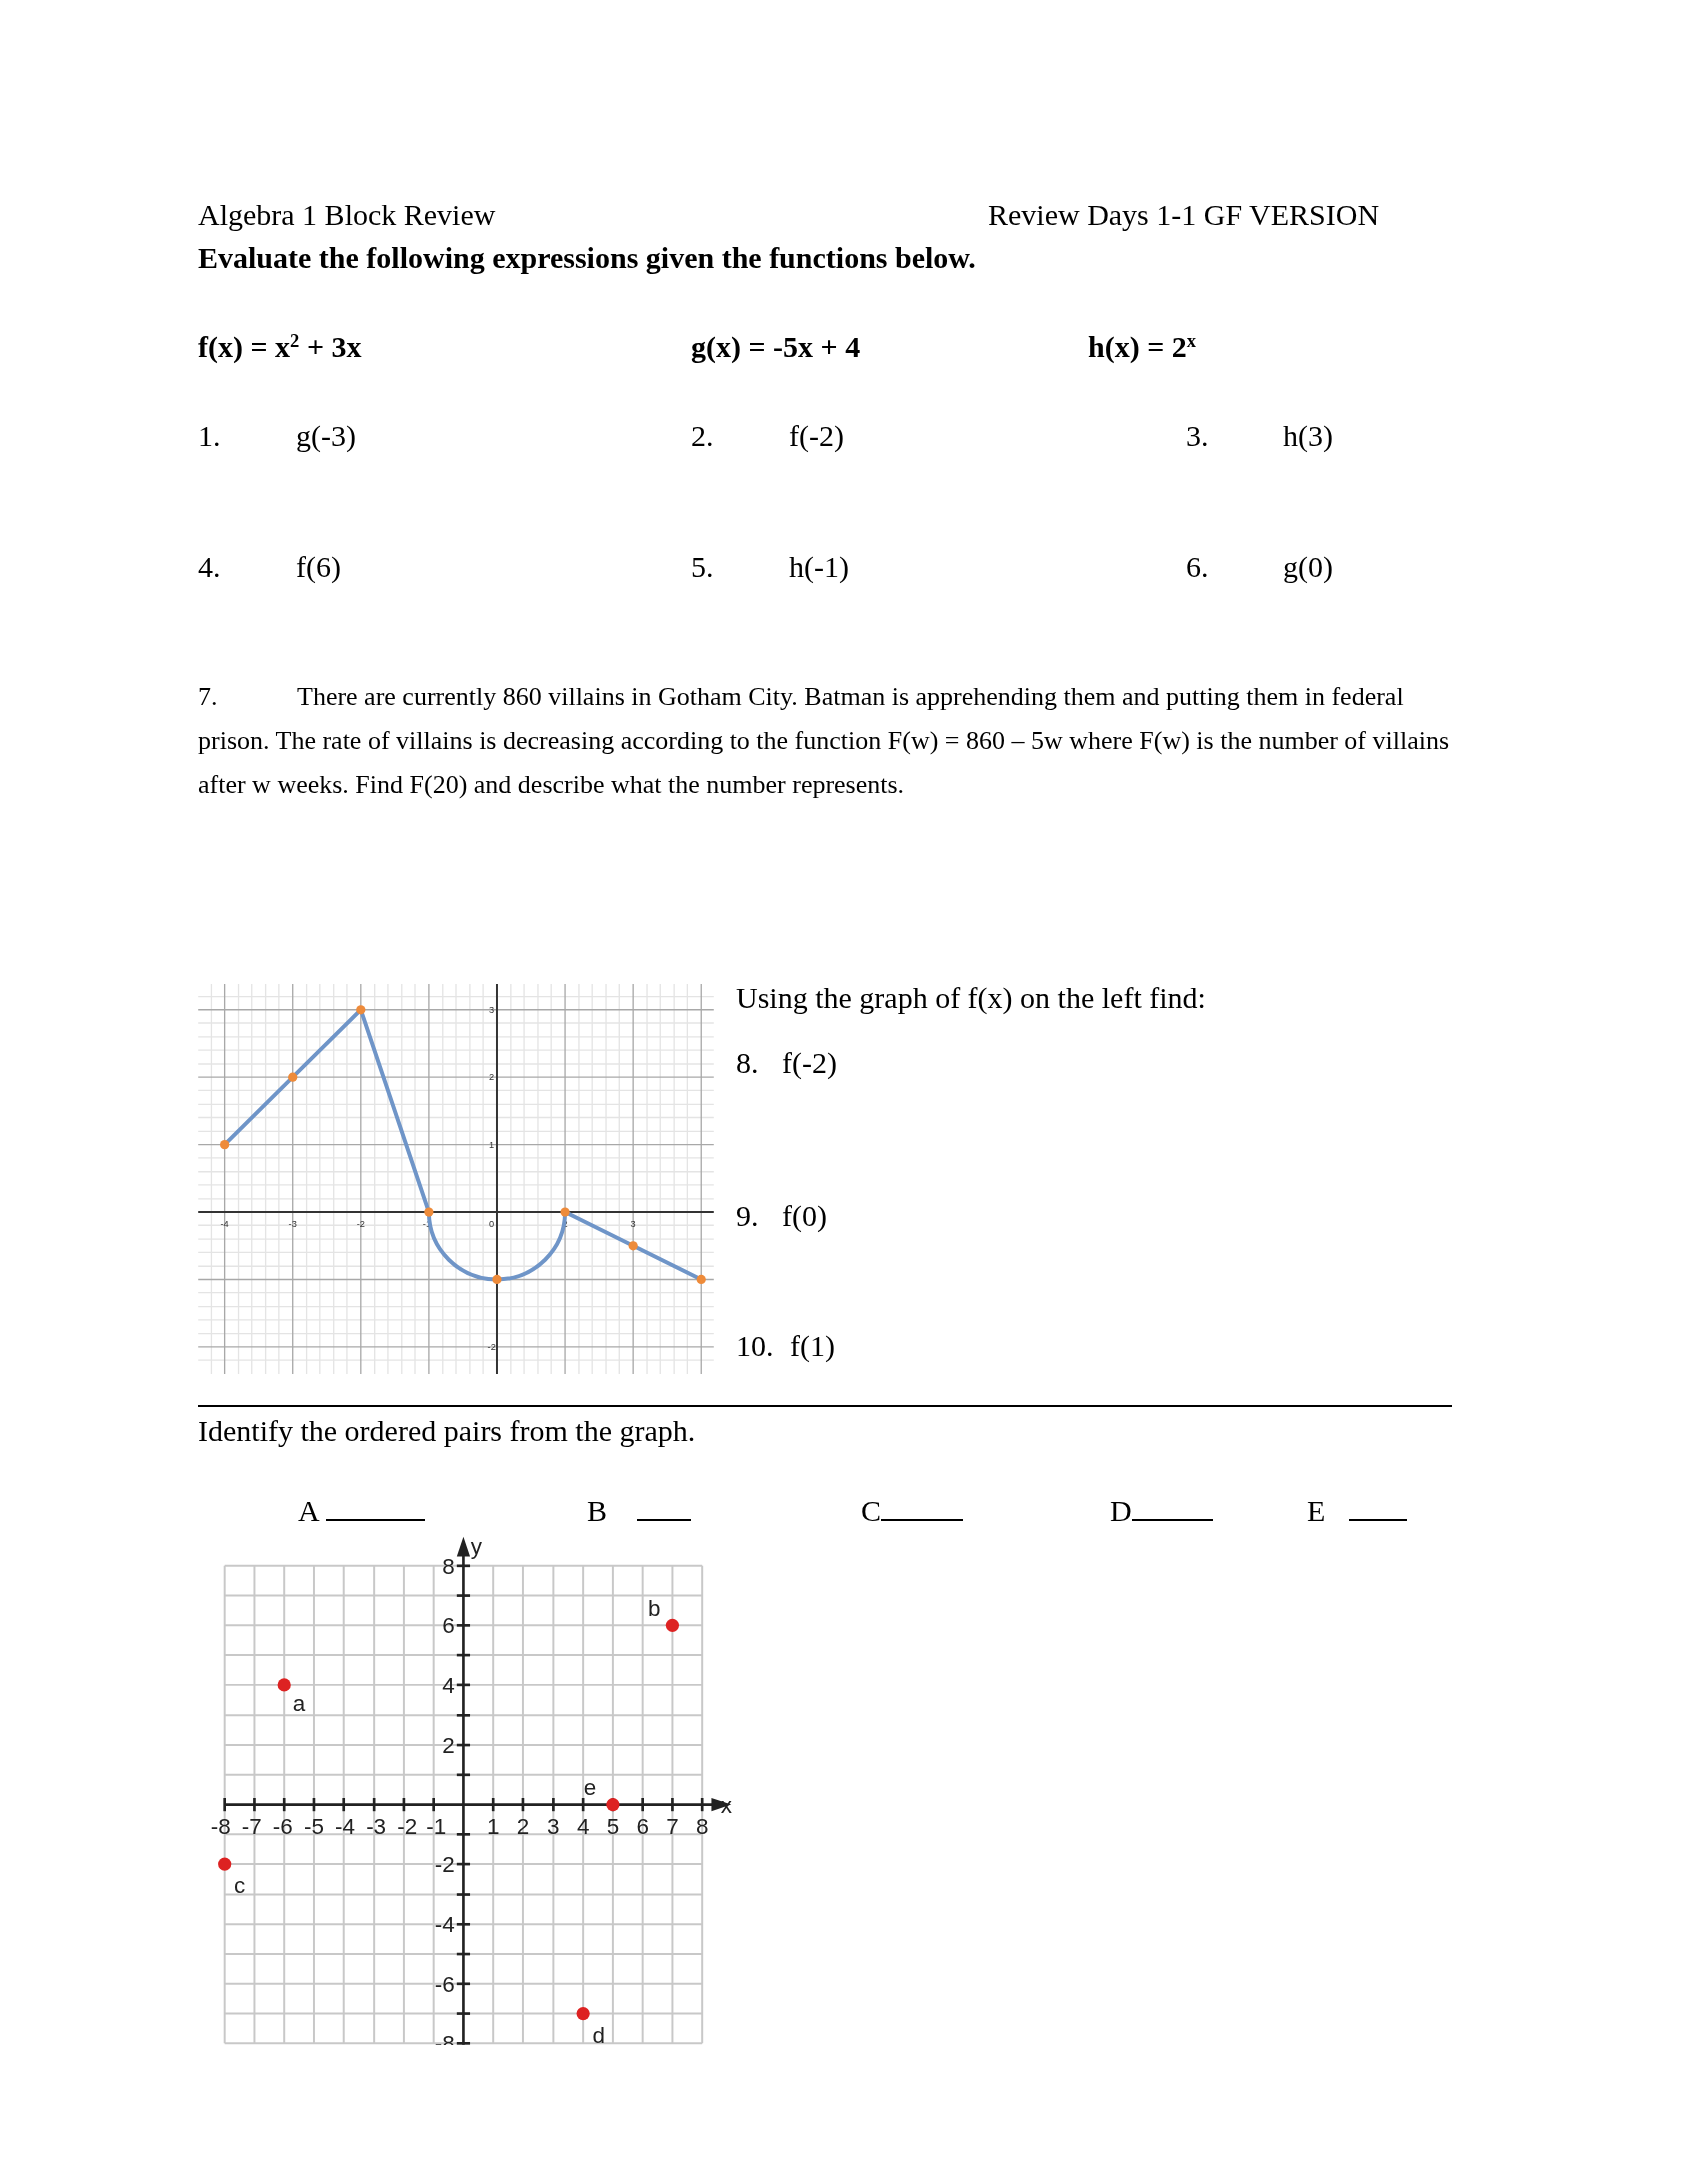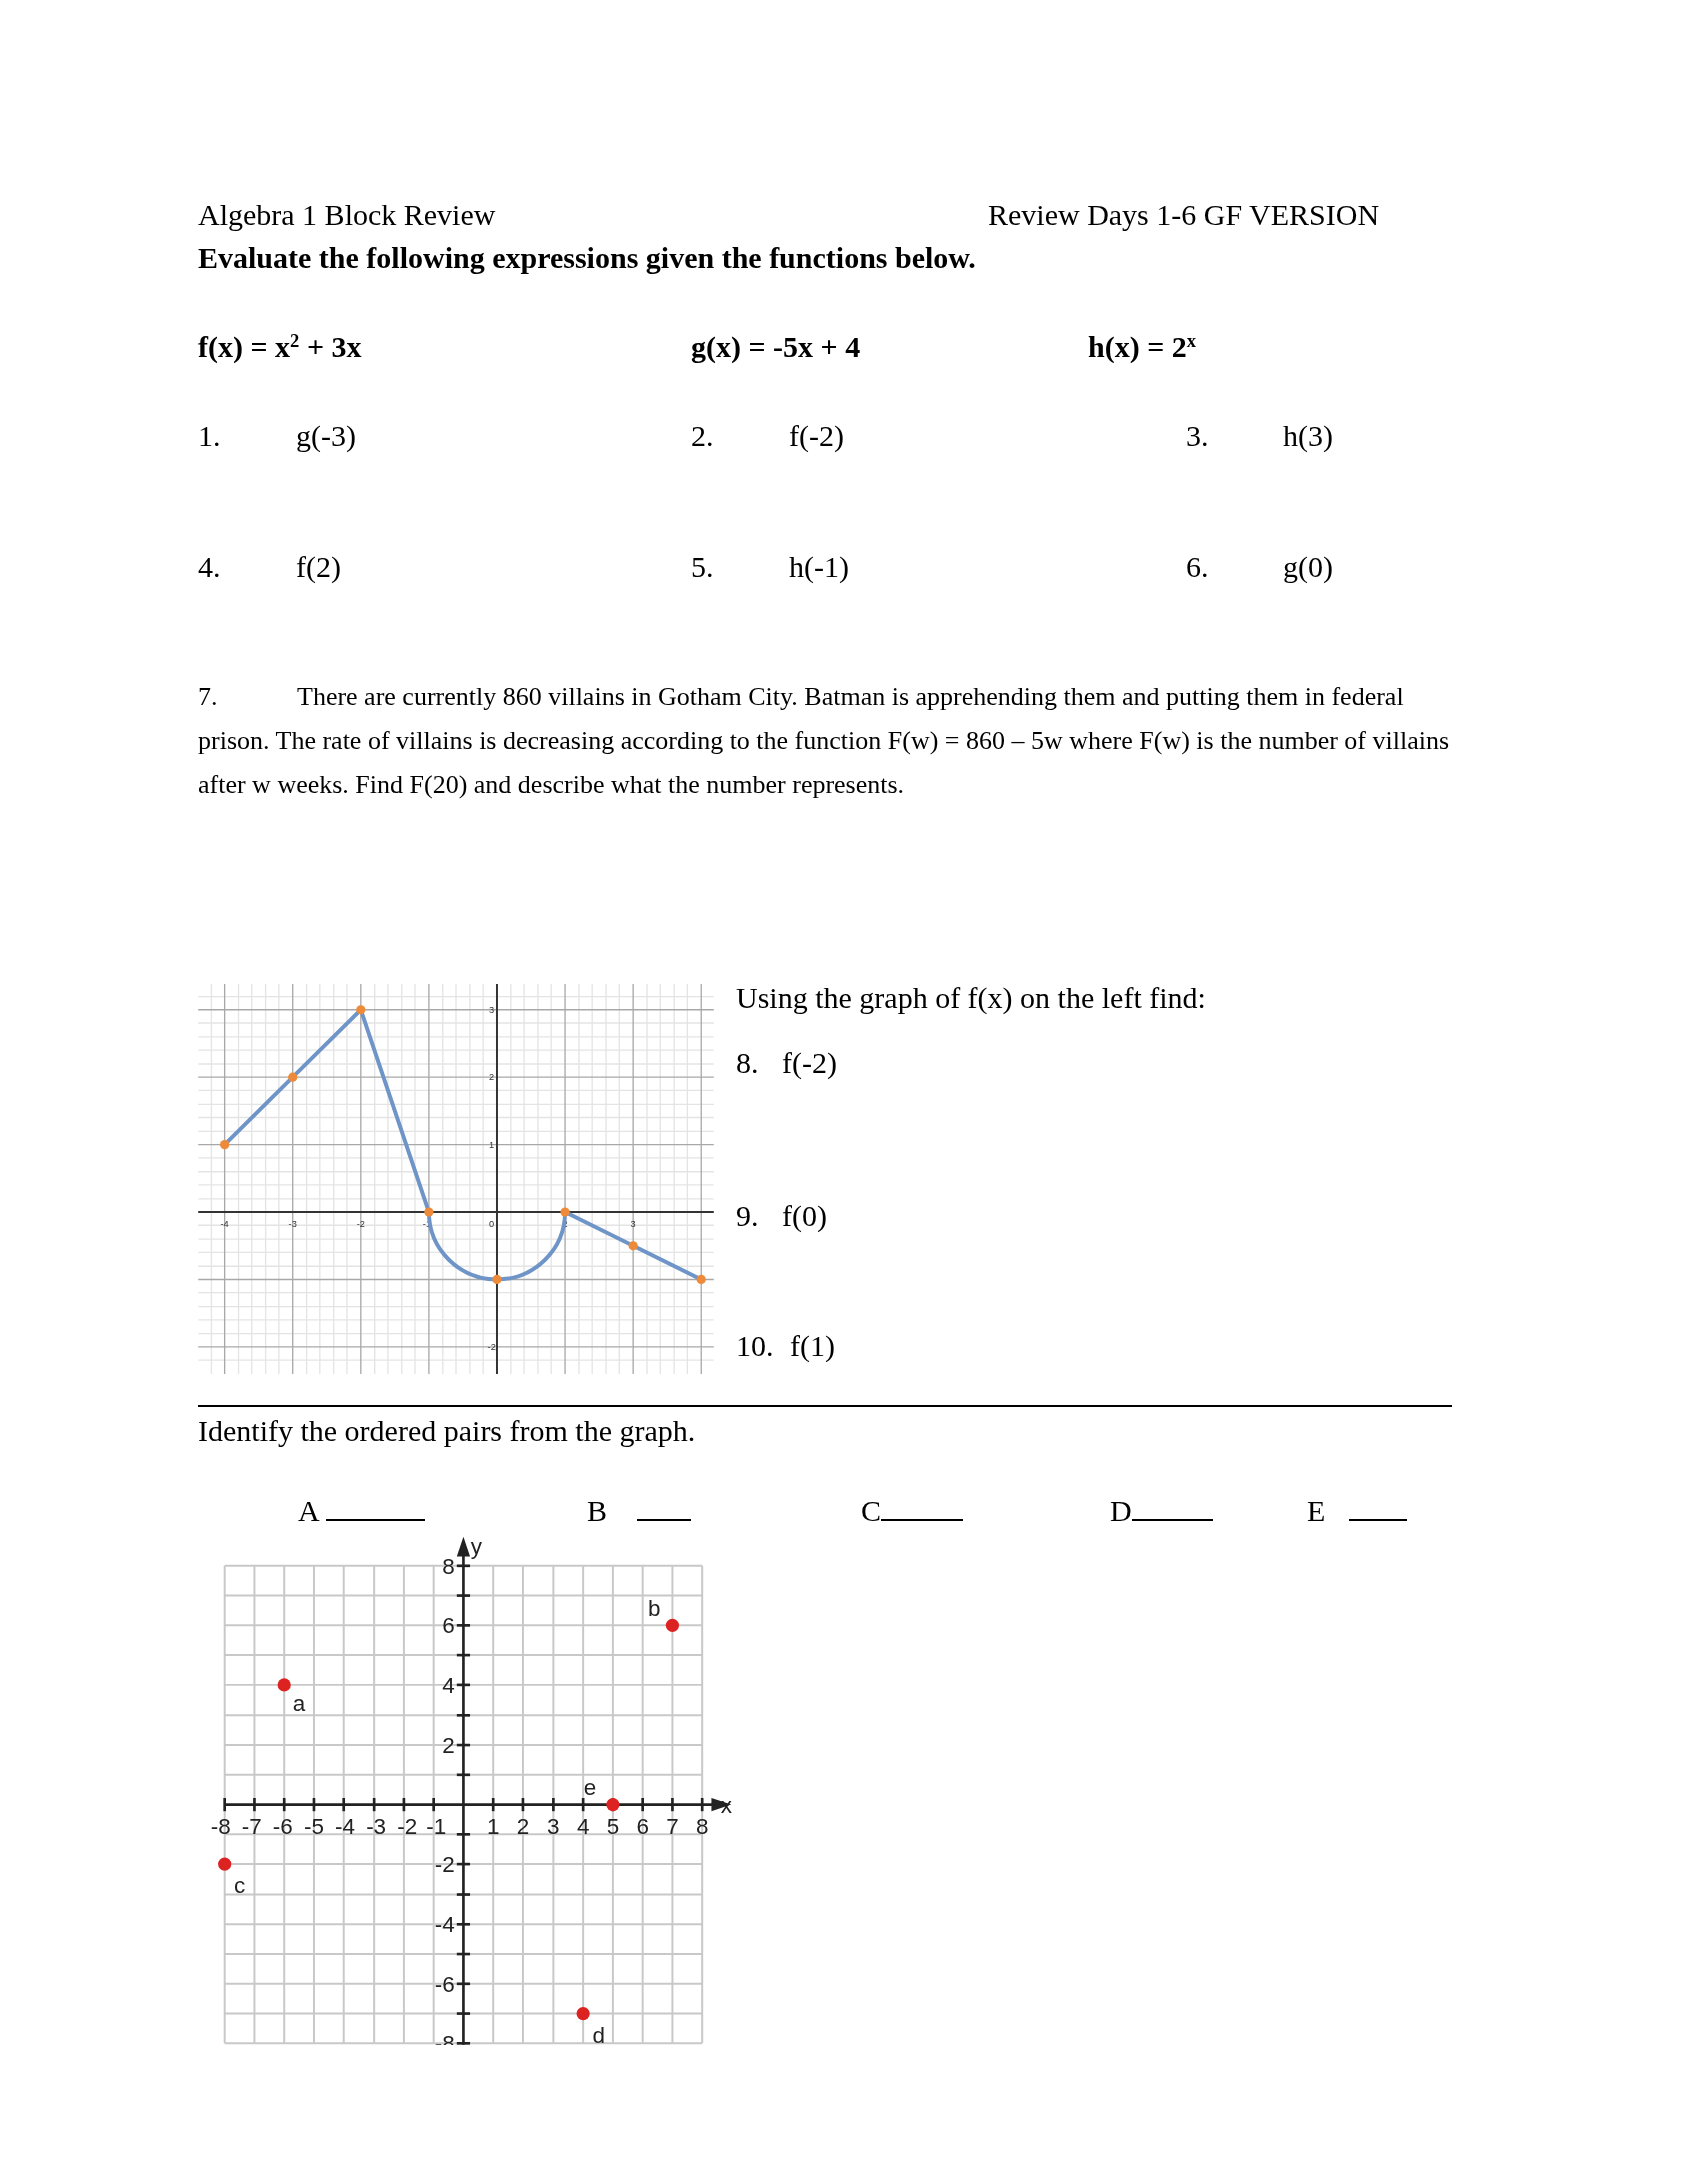--- a/index.html
+++ b/index.html
@@ -12,36 +12,36 @@
   .para { position:absolute; left:198px; top:675px; width:1257px; font-size:26px; line-height:44px; white-space:normal; }
   .para .num { display:inline-block; width:99px; }
   .hr { position:absolute; left:198px; top:1405px; width:1254px; height:2px; background:#000; }
   .blank { display:inline-block; border-bottom:2px solid #000; height:24px; vertical-align:baseline; }
   svg text { font-family:"Liberation Sans", "DejaVu Sans", sans-serif; }
 </style>
 </head>
 <body>
 
 <div class="abs t46" style="left:198px;top:200px;">Algebra 1 Block Review</div>
-<div class="abs t46" style="left:988px;top:200px;">Review Days 1-6 GF VERSION</div>
+<div class="abs t46" style="left:988px;top:200px;">Review Days 1-1 GF VERSION</div>
 <div class="abs t46 b" style="left:198px;top:243px;">Evaluate the following expressions given the functions below.</div>
 
 <div class="abs t46 b" style="left:198px;top:332px;"><span>f(x) = x</span><sup>2</sup><span> + 3x</span></div>
 <div class="abs t46 b" style="left:691px;top:332px;"><span>g(x) = -5x + 4</span></div>
 <div class="abs t46 b" style="left:1088px;top:332px;"><span>h(x) = 2</span><sup>x</sup></div>
 
 <div class="abs t46" style="left:198px;top:421px;">1.</div>
 <div class="abs t46" style="left:296px;top:421px;">g(-3)</div>
 <div class="abs t46" style="left:691px;top:421px;">2.</div>
 <div class="abs t46" style="left:789px;top:421px;">f(-2)</div>
 <div class="abs t46" style="left:1186px;top:421px;">3.</div>
 <div class="abs t46" style="left:1283px;top:421px;">h(3)</div>
 
 <div class="abs t46" style="left:198px;top:552px;">4.</div>
-<div class="abs t46" style="left:296px;top:552px;">f(2)</div>
+<div class="abs t46" style="left:296px;top:552px;">f(6)</div>
 <div class="abs t46" style="left:691px;top:552px;">5.</div>
 <div class="abs t46" style="left:789px;top:552px;font-family:Liberation Serif, serif;">h(-1)</div>
 <div class="abs t46" style="left:1186px;top:552px;">6.</div>
 <div class="abs t46" style="left:1283px;top:552px;">g(0)</div>
 
 <div class="para"><span class="num">7.</span><span>There are currently 860 villains in Gotham City. Batman is apprehending them and putting them in federal prison.  The rate of villains is decreasing according to the function F(w) = 860 – 5w where F(w) is the number of villains after w weeks. Find F(20) and describe what the number represents.</span></div>
 
 <svg class="abs" style="left:198px;top:984px;" width="516" height="390" viewBox="0 0 780 590">
   <g stroke="#e4e4e4" stroke-width="2">
 

